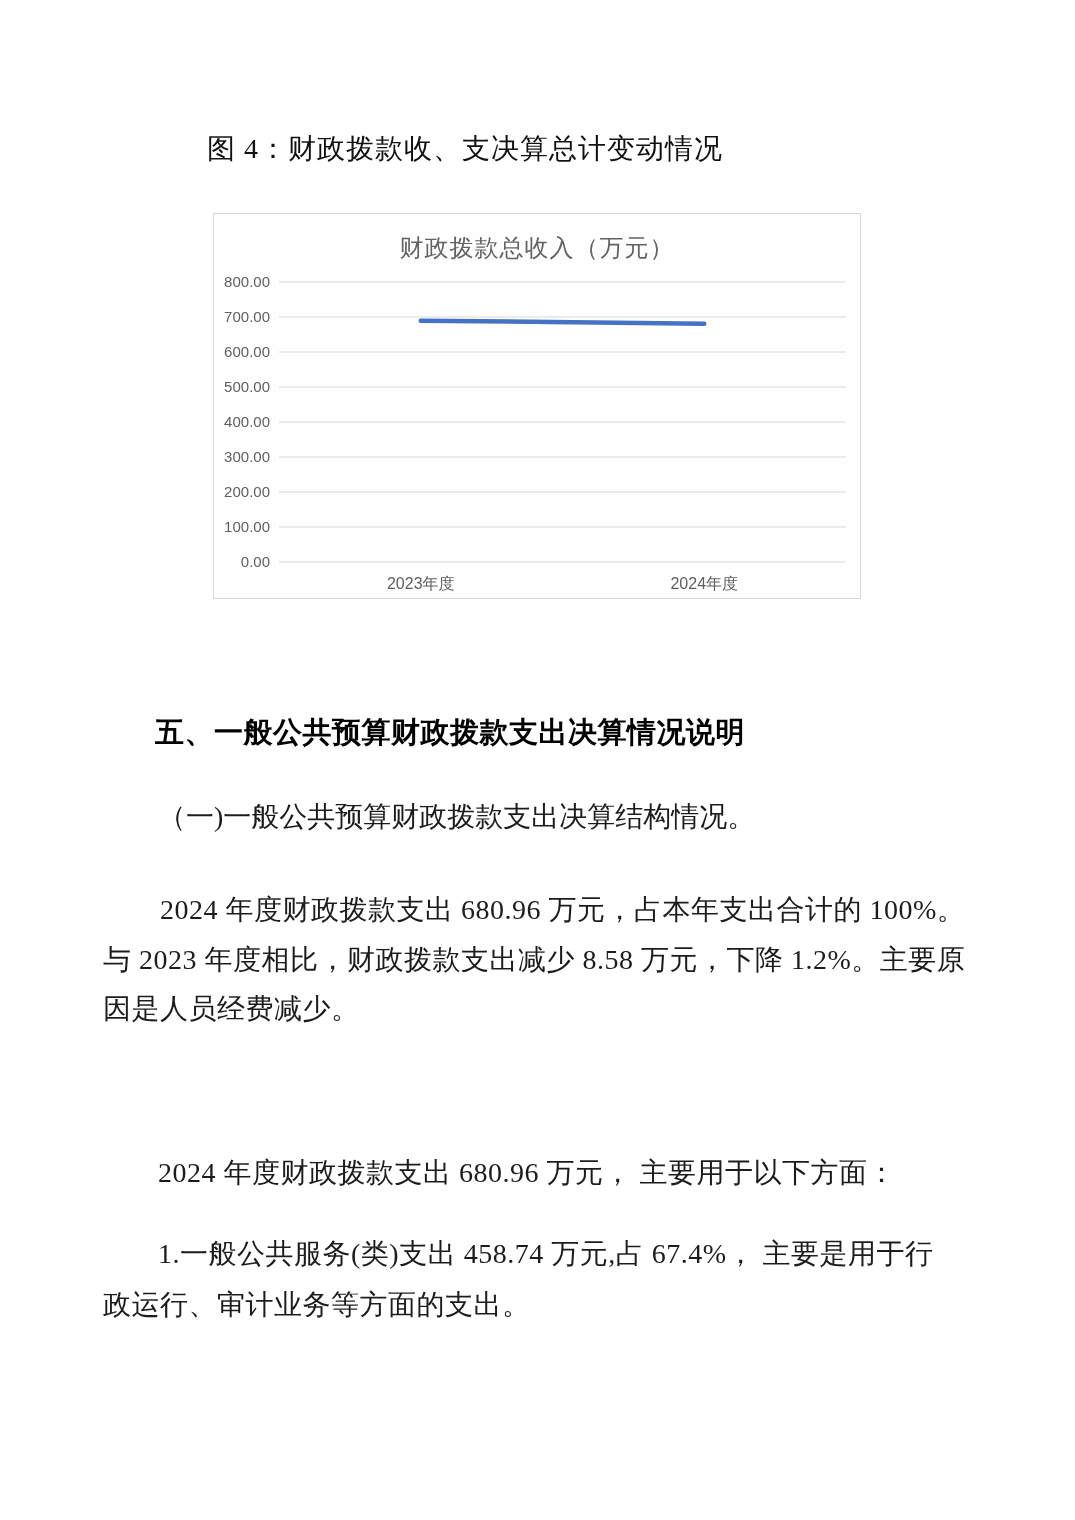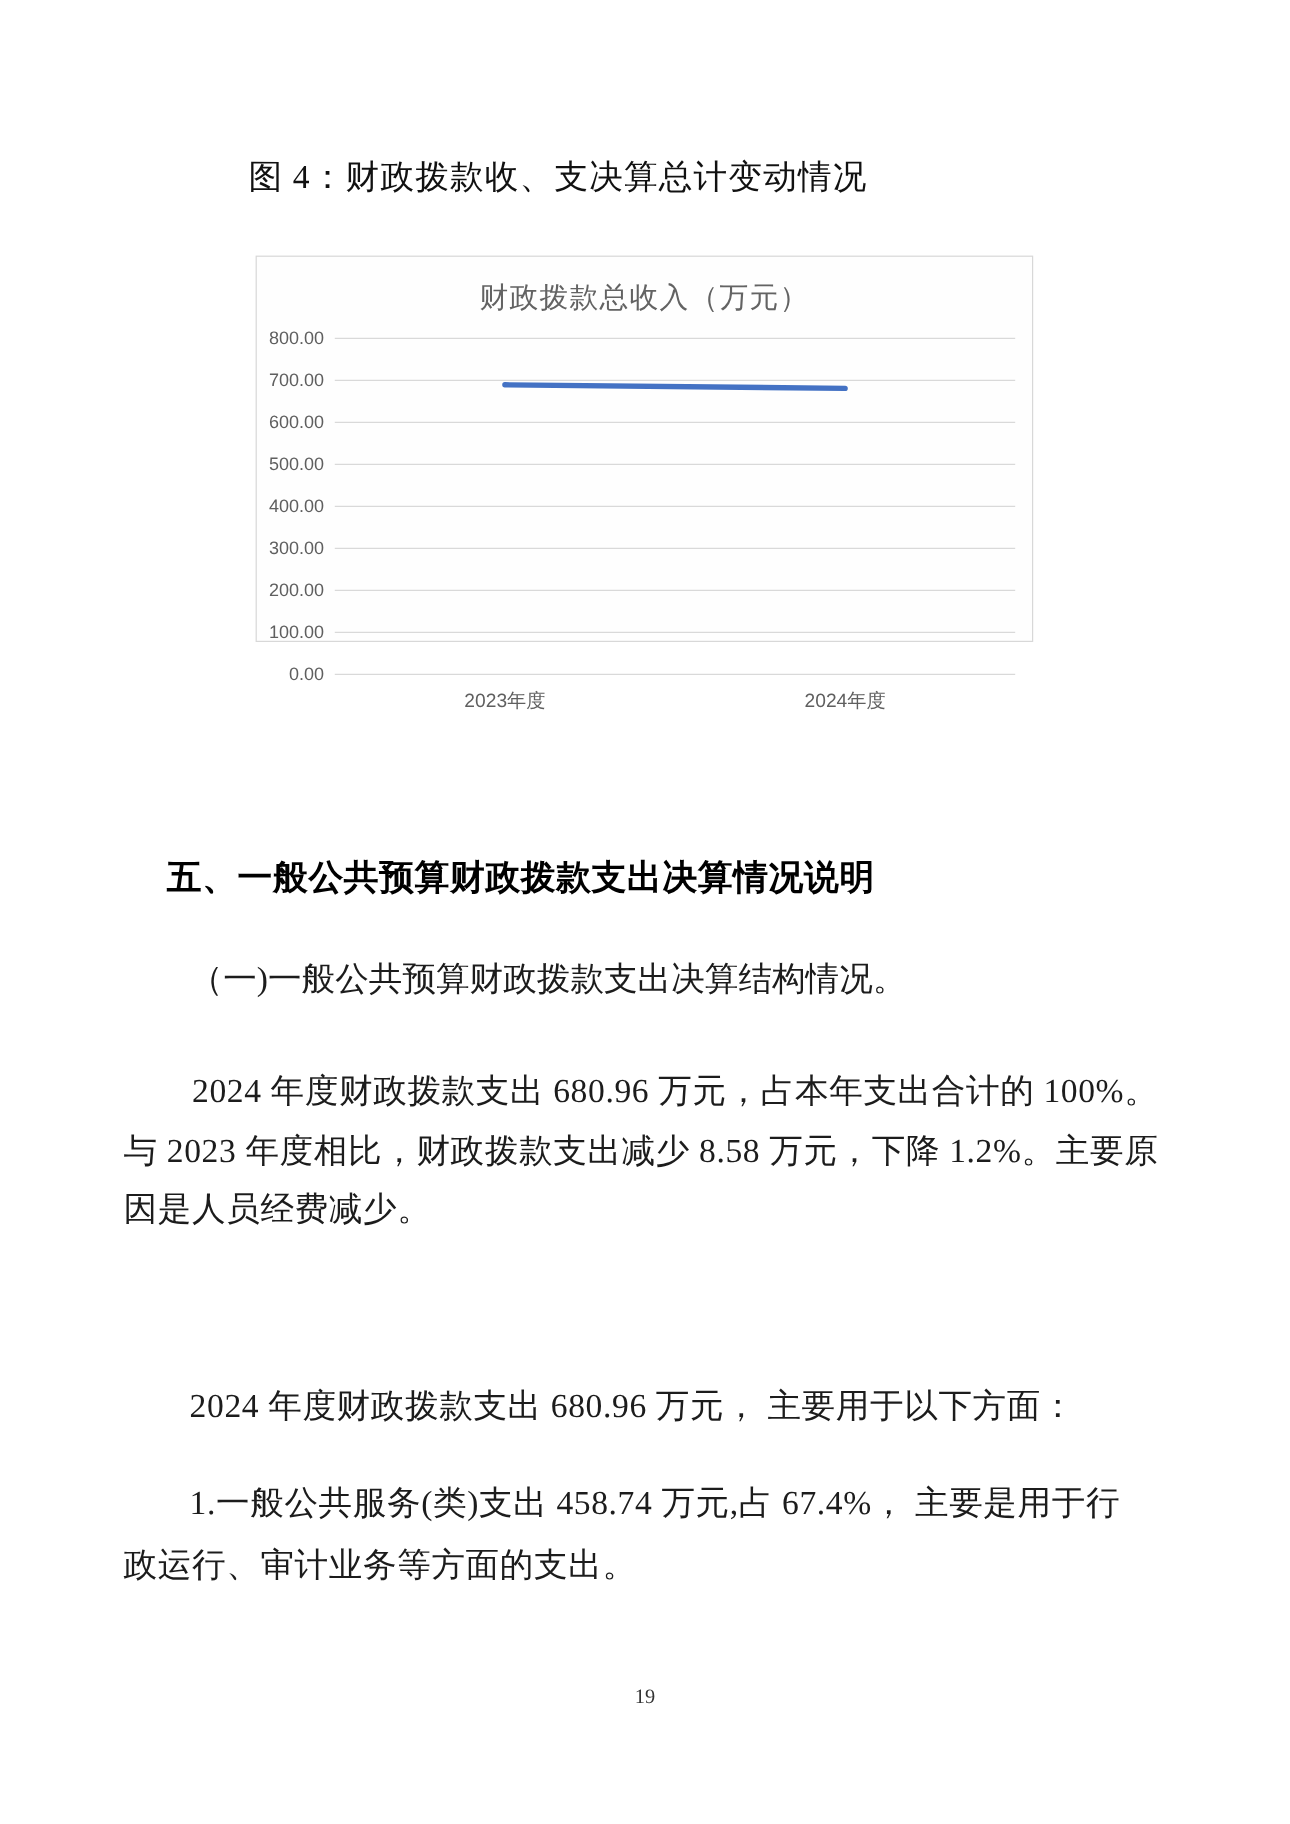--- a/index.html
+++ b/index.html
@@ -11,38 +11,38 @@
     overflow:hidden;
     font-family:"Liberation Serif","DejaVu Serif",serif;
     color:#1c1c1c;
   }
   .abs{position:absolute;line-height:1.25;white-space:nowrap;}
   .fig-caption{
     top:131px;left:207px;
     font-size:28px;letter-spacing:1px;color:#111;
   }
   .chart{
-    position:absolute;left:213px;top:213px;width:648px;height:322px;
+    position:absolute;left:213px;top:213px;width:648px;height:386px;
     background:#fefefe;border:1px solid #d8d8d8;box-sizing:border-box;
   }
   .chart-title{
     position:absolute;top:18px;left:0;width:100%;
     text-align:center;font-size:24px;color:#636363;
     font-family:"Liberation Sans","DejaVu Sans",sans-serif;
     letter-spacing:1px;
   }
   .chart svg{position:absolute;left:0;top:0;}
   .chart svg text{
     font-family:"Liberation Sans","DejaVu Sans",sans-serif;
     fill:#5f5f5f;
   }
   .chart svg text.ytick{font-size:15px;}
   .chart svg text.xtick{font-size:16px;}
   .h1{
-    top:714px;left:139px;
+    top:714px;left:155px;
     font-family:"Liberation Sans","DejaVu Sans",sans-serif;
     font-weight:700;font-size:29px;color:#000;letter-spacing:0.5px;
   }
   .sub{top:799px;left:158px;font-size:28px;}
   .body-line{font-size:28px;letter-spacing:0.5px;}
   .pageno{
     top:1403px;left:0;width:100%;text-align:center;
     font-size:17px;color:#333;
   }
 </style>
@@ -87,15 +87,14 @@
   <div class="abs body-line" style="top:892px;left:160px;">2024 年度财政拨款支出 680.96 万元，占本年支出合计的 100%。</div>
   <div class="abs body-line" style="top:942px;left:103px;">与 2023 年度相比，财政拨款支出减少 8.58 万元，下降 1.2%。主要原</div>
   <div class="abs body-line" style="top:991px;left:103px;text-align:right;">因是人员经费减少。</div>
 
 
   <div class="abs body-line" style="top:1155px;left:158px;">2024 年度财政拨款支出 680.96 万元， 主要用于以下方面：</div>
 
   <div class="abs body-line" style="top:1236px;left:158px;">1.一般公共服务(类)支出 458.74 万元,占 67.4%， 主要是用于行</div>
   <div class="abs body-line" style="top:1287px;left:103px;">政运行、审计业务等方面的支出。</div>
 
-  <div class="abs pageno">19</div>
 
 </div>
 
 </body></html>

